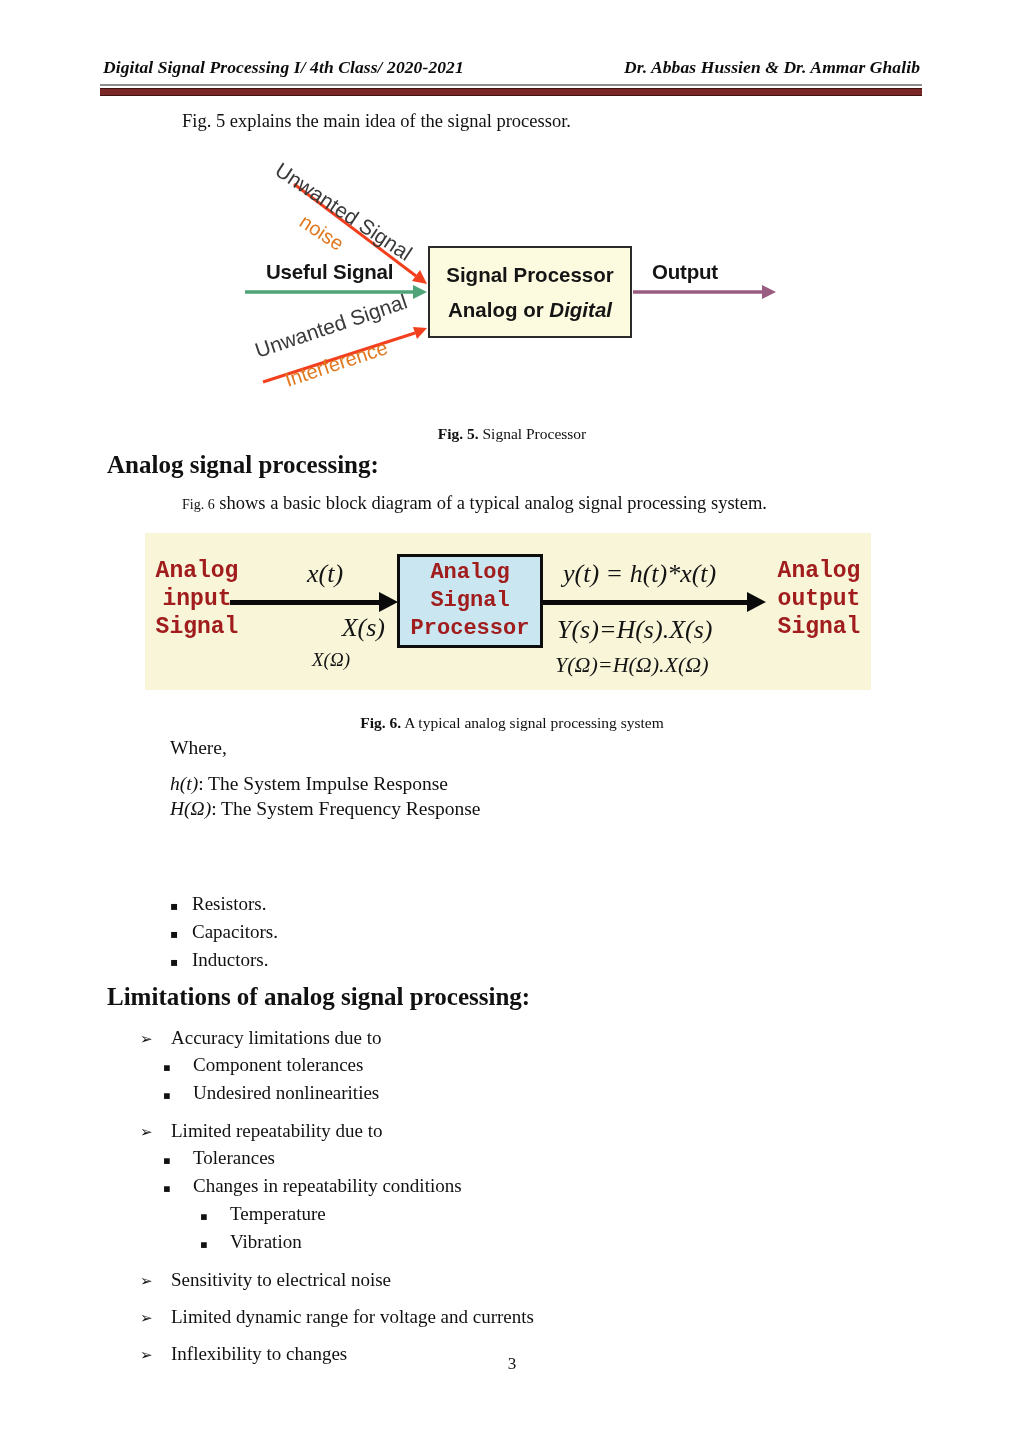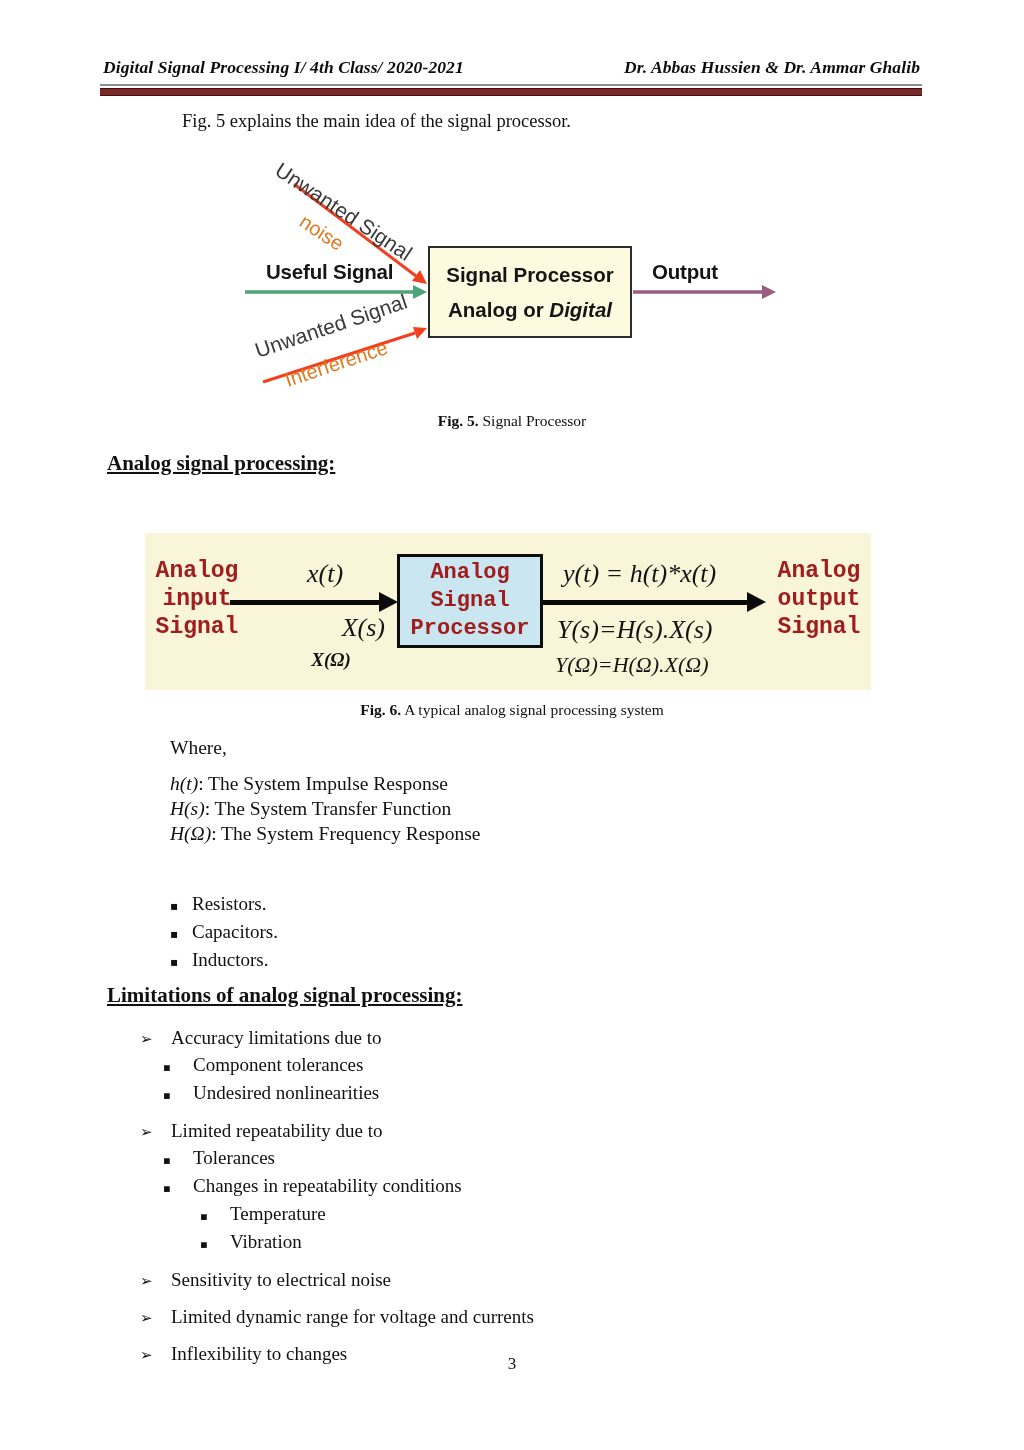--- a/index.html
+++ b/index.html
@@ -35,24 +35,24 @@
   .useful { left:266px; top:110px; }
   .outlbl { left:652px; top:110px; }
   .sp-box {
     position:absolute; left:428px; top:96px; width:204px; height:92px;
     background:#fdfbdf; border:2.5px solid #2b2b2b;
     display:flex; flex-direction:column; justify-content:center; align-items:center;
     font-weight:bold; font-size:20.5px; color:#151515; line-height:35px;
   }
   .sp-line2 .ital { font-style:italic; }
   .caption { position:absolute; left:0; width:1024px; text-align:center;
-    font-family:"Liberation Serif", serif; font-size:15.5px; color:#111; }
+    font-family:"Liberation Serif", serif; font-size:15.5px; color:#111;margin-top:13px; }
   .cap5 { top:262px; }
   
-  .h-analog, .h-limit { position:absolute; left:107px; font-size:21px; font-weight:bold;text-decoration:underline; }
+  .h-analog, .h-limit { position:absolute; left:107px; font-size:25px; font-weight:bold; }
   .h-analog { top:451px; }
   .para1 { position:absolute; left:182px; top:493px; font-size:18.5px; }
   .para1 .small-ref { font-size:14px; }
   
   .fig6 { position:absolute; left:145px; top:533px; width:726px; height:157px;
     background:#f8f5d9; }
   .f6-input, .f6-output {
     position:absolute; top:24px; text-align:center;
     font-family:"Liberation Mono", monospace; font-weight:bold;
     font-size:23px; line-height:28px; color:#a11d1d;
@@ -64,21 +64,21 @@
   .f6-arrow .head { position:absolute; top:59px; width:0; height:0;
     border-left:19px solid #0a0a0a; border-top:10.5px solid transparent; border-bottom:10.5px solid transparent; }
   .f6-arrow1 .bar { left:85px; width:150px; }
   .f6-arrow1 .head { left:234px; }
   .f6-arrow2 .bar { left:398px; width:205px; }
   .f6-arrow2 .head { left:602px; }
   .f6-math { position:absolute; font-style:italic; font-size:26px; color:#141414;
     font-family:"Liberation Serif", serif; }
   .m-xt { left:120px; top:26px; width:120px; text-align:center; }
   .m-xs { left:120px; top:80px; width:120px; text-align:right; }
-  .m-xw { left:126px; top:116px; width:120px; text-align:center; font-size:19px;font-weight:bold; }
+  .m-xw { left:126px; top:116px; width:120px; text-align:center; font-size:19px; }
   .f6-box {
     position:absolute; left:252px; top:21px; width:146px; height:94px;
     background:#c9e6f1; border:3px solid #0d0d0d;
     display:flex; flex-direction:column; justify-content:center; align-items:center;
     font-family:"Liberation Mono", monospace; font-weight:bold;
     font-size:22px; line-height:28px; color:#a11d1d;
   }
   .m-yt { left:418px; top:26px; }
   .m-ys { left:412px; top:82px; }
   .m-yw { left:410px; top:119px; font-size:22px; }
@@ -138,20 +138,21 @@
       <div class="sp-line1">Signal Processor</div>
       <div class="sp-line2"><span>Analog or </span><span class="ital">Digital</span></div>
     </div>
     <div class="lbl outlbl">Output</div>
     <div class="rot rot-bottom">Unwanted Signal</div>
     <div class="rot rot-interf">Interference</div>
     <div class="caption cap5"><b>Fig. 5.</b><span> Signal Processor</span></div>
   </div>
 
   <h2 class="h-analog">Analog signal processing:</h2>
+  <p class="para1"><span class="small-ref">Fig. 6</span><span> shows a basic block diagram of a typical analog signal processing system.</span></p>
 
   <div class="fig6">
     <div class="f6-input">
       <div>Analog</div>
       <div>input</div>
       <div>Signal</div>
     </div>
     <div class="f6-arrow f6-arrow1">
         <div class="bar"></div>
         <div class="head"></div>
@@ -177,21 +178,20 @@
       <div>Signal</div>
     </div>
   </div>
   <div class="caption cap6"><b>Fig. 6.</b><span> A typical analog signal processing system</span></div>
 
   <p class="where">Where,</p>
   <div class="defs">
 
       <div class="def-line"><span class="def-head">h(t)</span><span>: The System Impulse Response</span></div>
 
-      <div class="def-line"><span class="def-head">H(s)</span><span>: The System Transfer Function</span></div>
 
       <div class="def-line"><span class="def-head">H(Ω)</span><span>: The System Frequency Response</span></div>
     </div>
 
   <div class="comp-list">
 
       <div class="comp-item">
         <span class="sq-bullet">▪</span>
         <span>Resistors.</span>
       </div>

